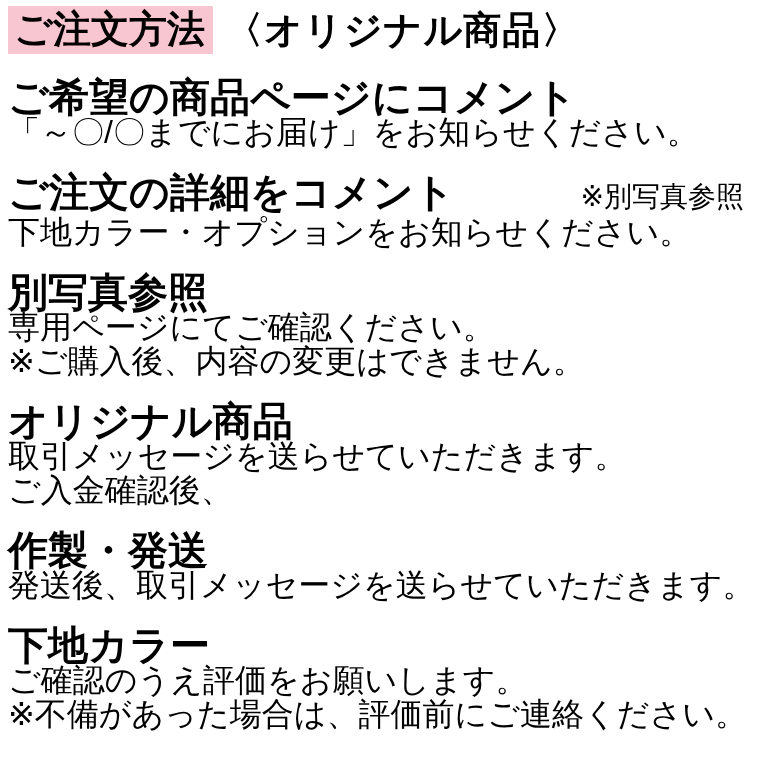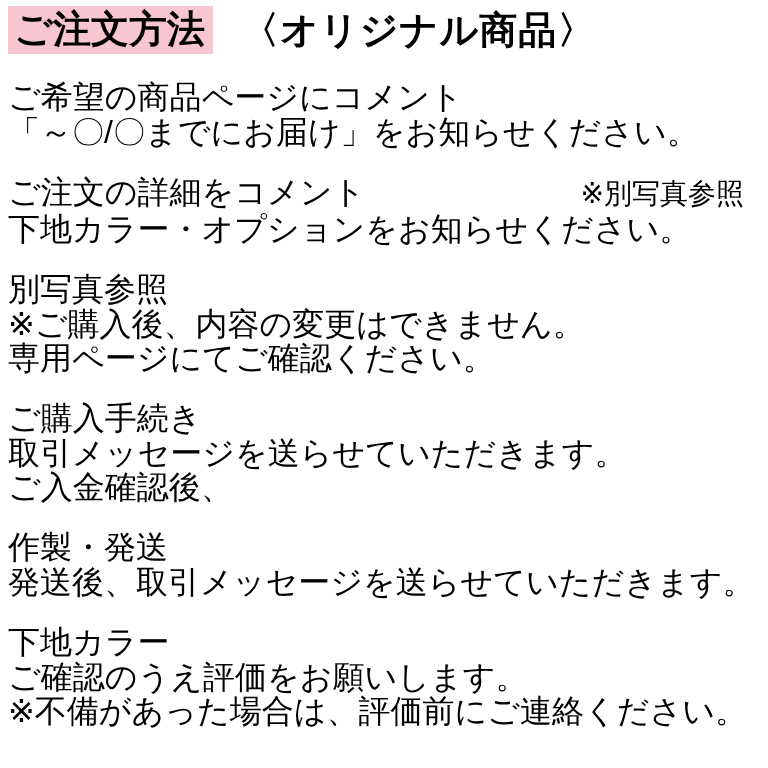--- a/index.html
+++ b/index.html
@@ -26,34 +26,34 @@
     font-weight:bold;
     font-size:38px;
     line-height:46px;
     white-space:nowrap;
   }
   .title-highlight{
     background:var(--highlight);
     padding:0 8px 2px 6px;
   }
   .title-suffix{
-    margin-left:28px;
+    margin-left:12px;
     letter-spacing:1px;
   }
   
   .section{ margin-top:25px; }
   .heading-row{
     display:flex;
     justify-content:space-between;
     align-items:baseline;
     padding-right:2px;
   }
   .heading{
-    font-weight:normal;
-    font-size:32px;
+    font-weight:bold;
+    font-size:40px;
     line-height:36px;
     white-space:nowrap;
   }
   .heading-note{
     font-weight:normal;
     font-size:28px;
     line-height:36px;
     white-space:nowrap;
   }
   .body-line{
@@ -84,27 +84,27 @@
       <div class="heading">ご注文の詳細をコメント</div>
       <div class="heading-note">※別写真参照</div>
     </div>
     <div class="body-line">下地カラー・オプションをお知らせください。</div>
   </div>
 
   <div class="section">
     <div class="heading-row">
       <div class="heading">別写真参照</div>
     </div>
+    <div class="body-line">専用ページにてご確認ください。</div>
     <div class="body-line">※ご購入後、内容の変更はできません。</div>
-    <div class="body-line">専用ページにてご確認ください。</div>
   </div>
 
   <div class="section">
     <div class="heading-row">
-      <div class="heading">ご購入手続き</div>
+      <div class="heading">オリジナル商品</div>
     </div>
     <div class="body-line">取引メッセージを送らせていただきます。</div>
     <div class="body-line">ご入金確認後、</div>
   </div>
 
   <div class="section">
     <div class="heading-row">
       <div class="heading">作製・発送</div>
     </div>
     <div class="body-line">発送後、取引メッセージを送らせていただきます。</div>

